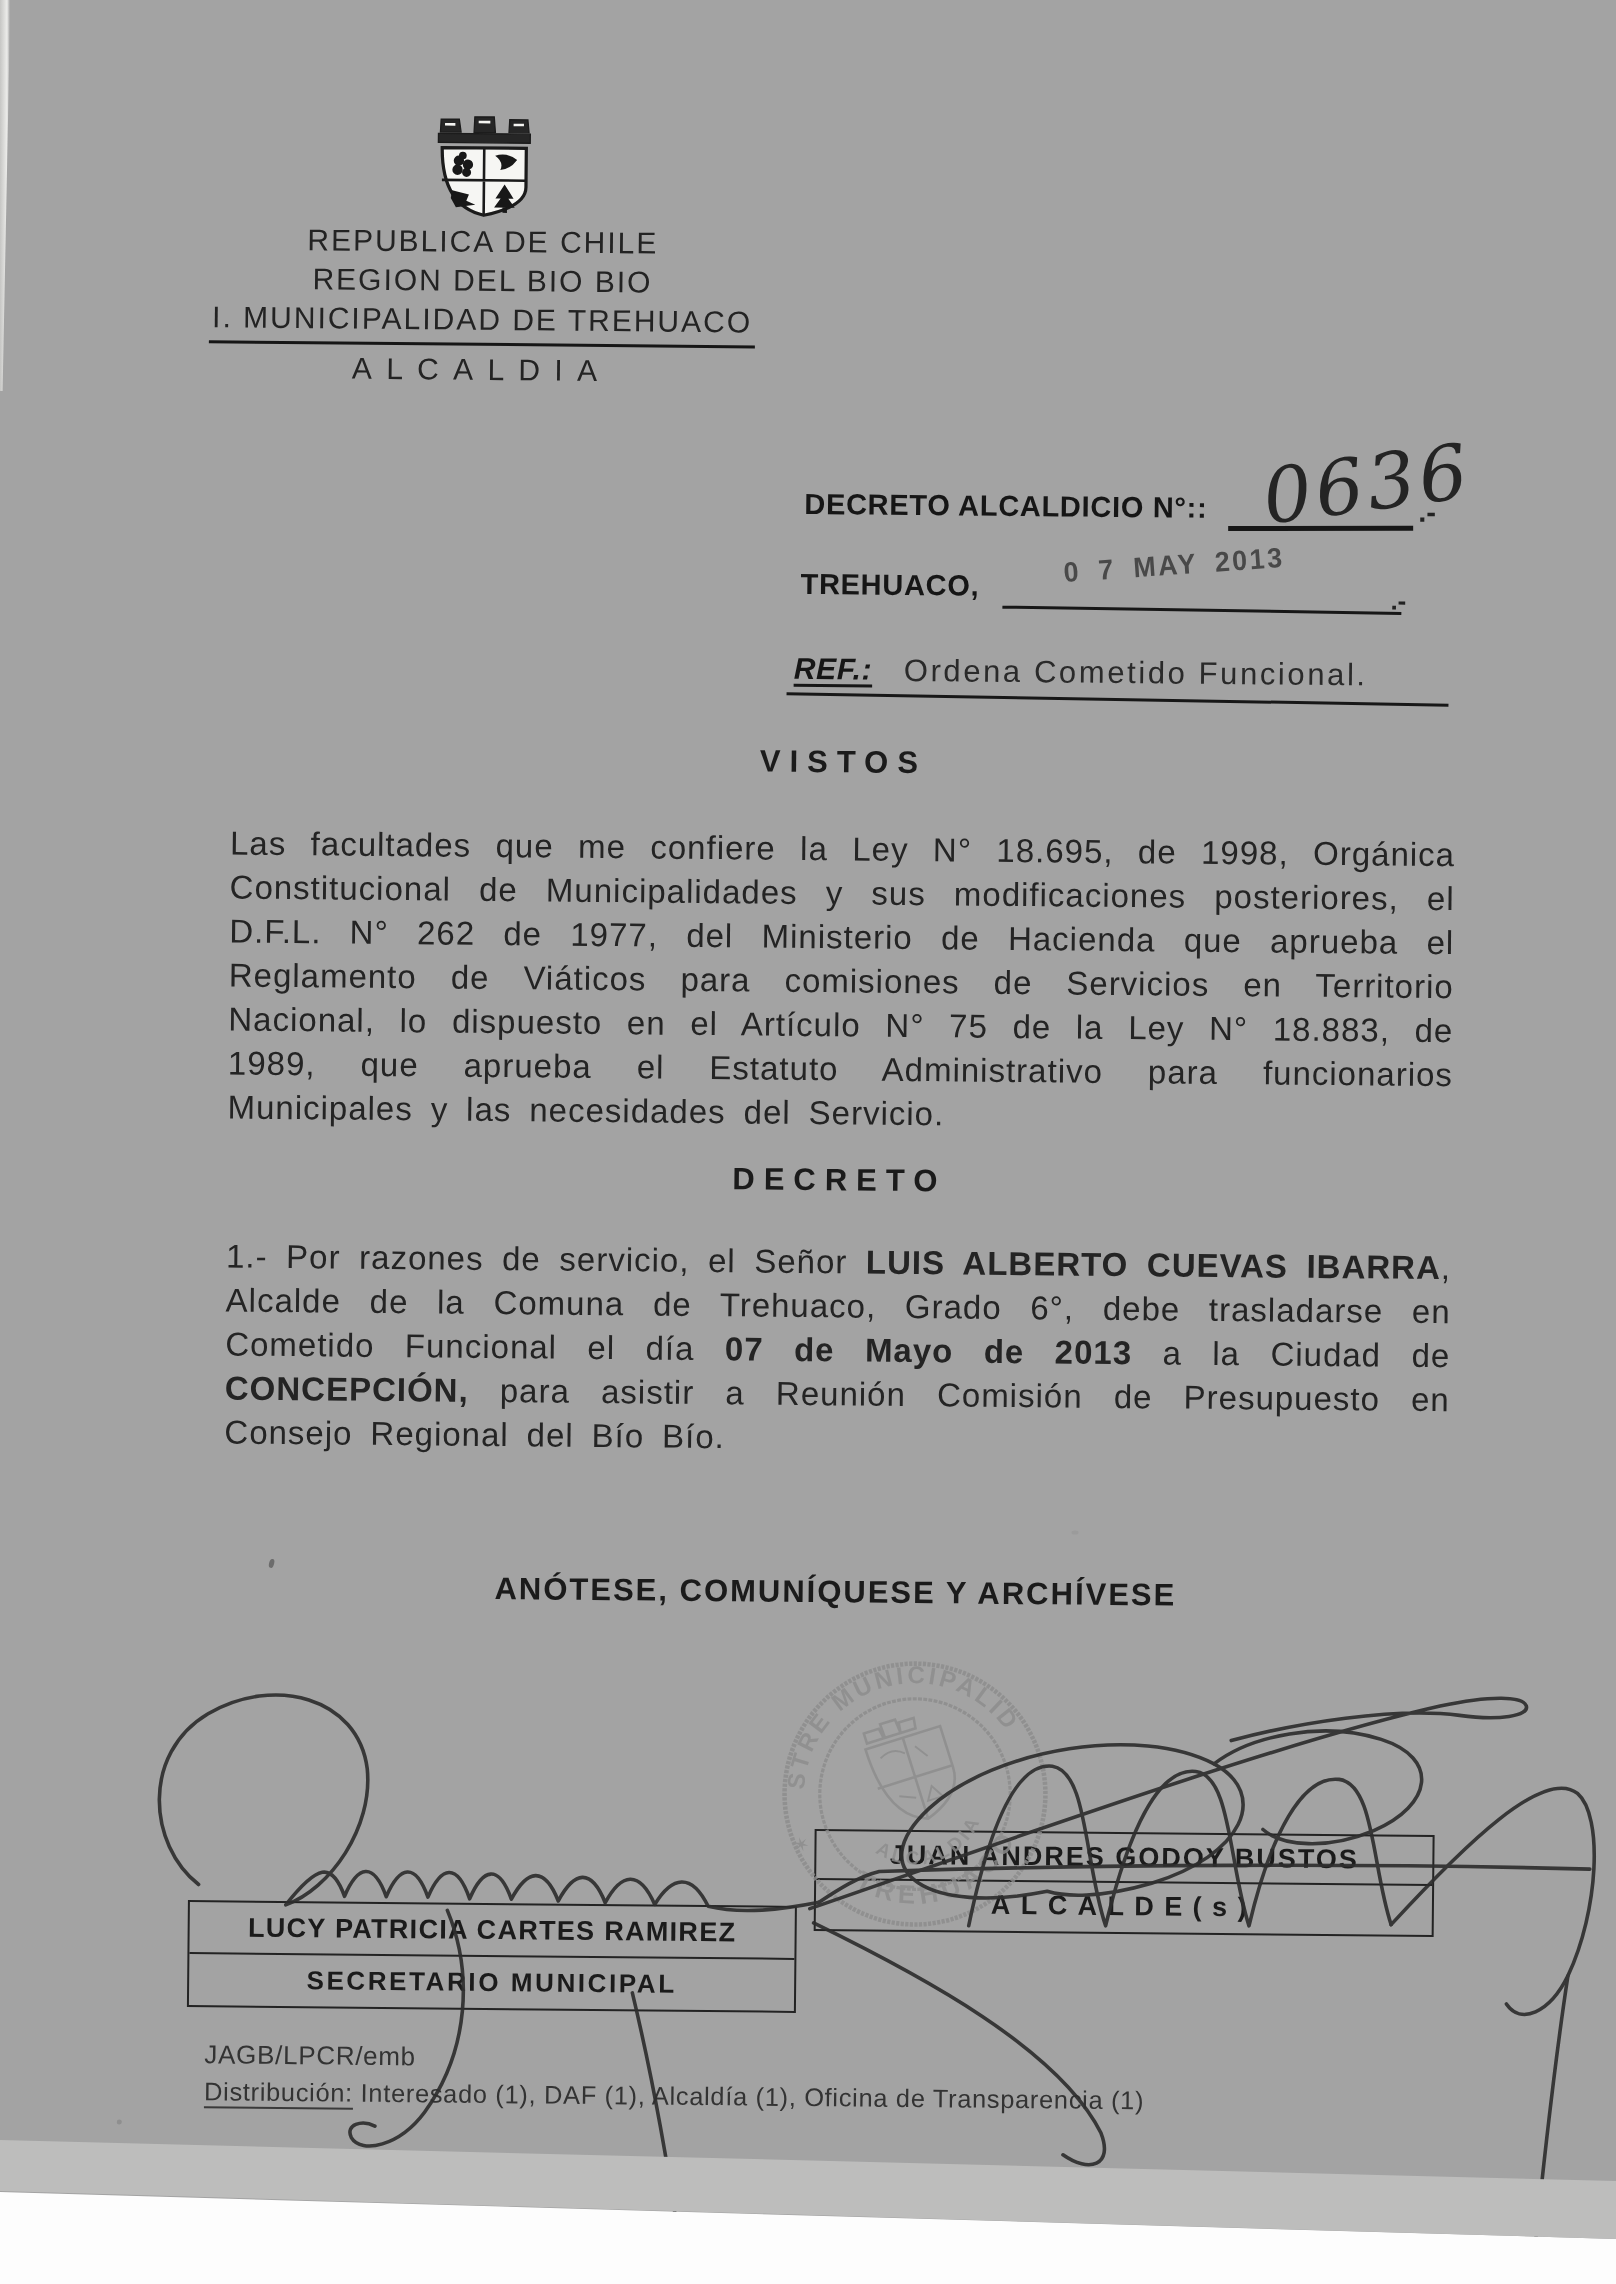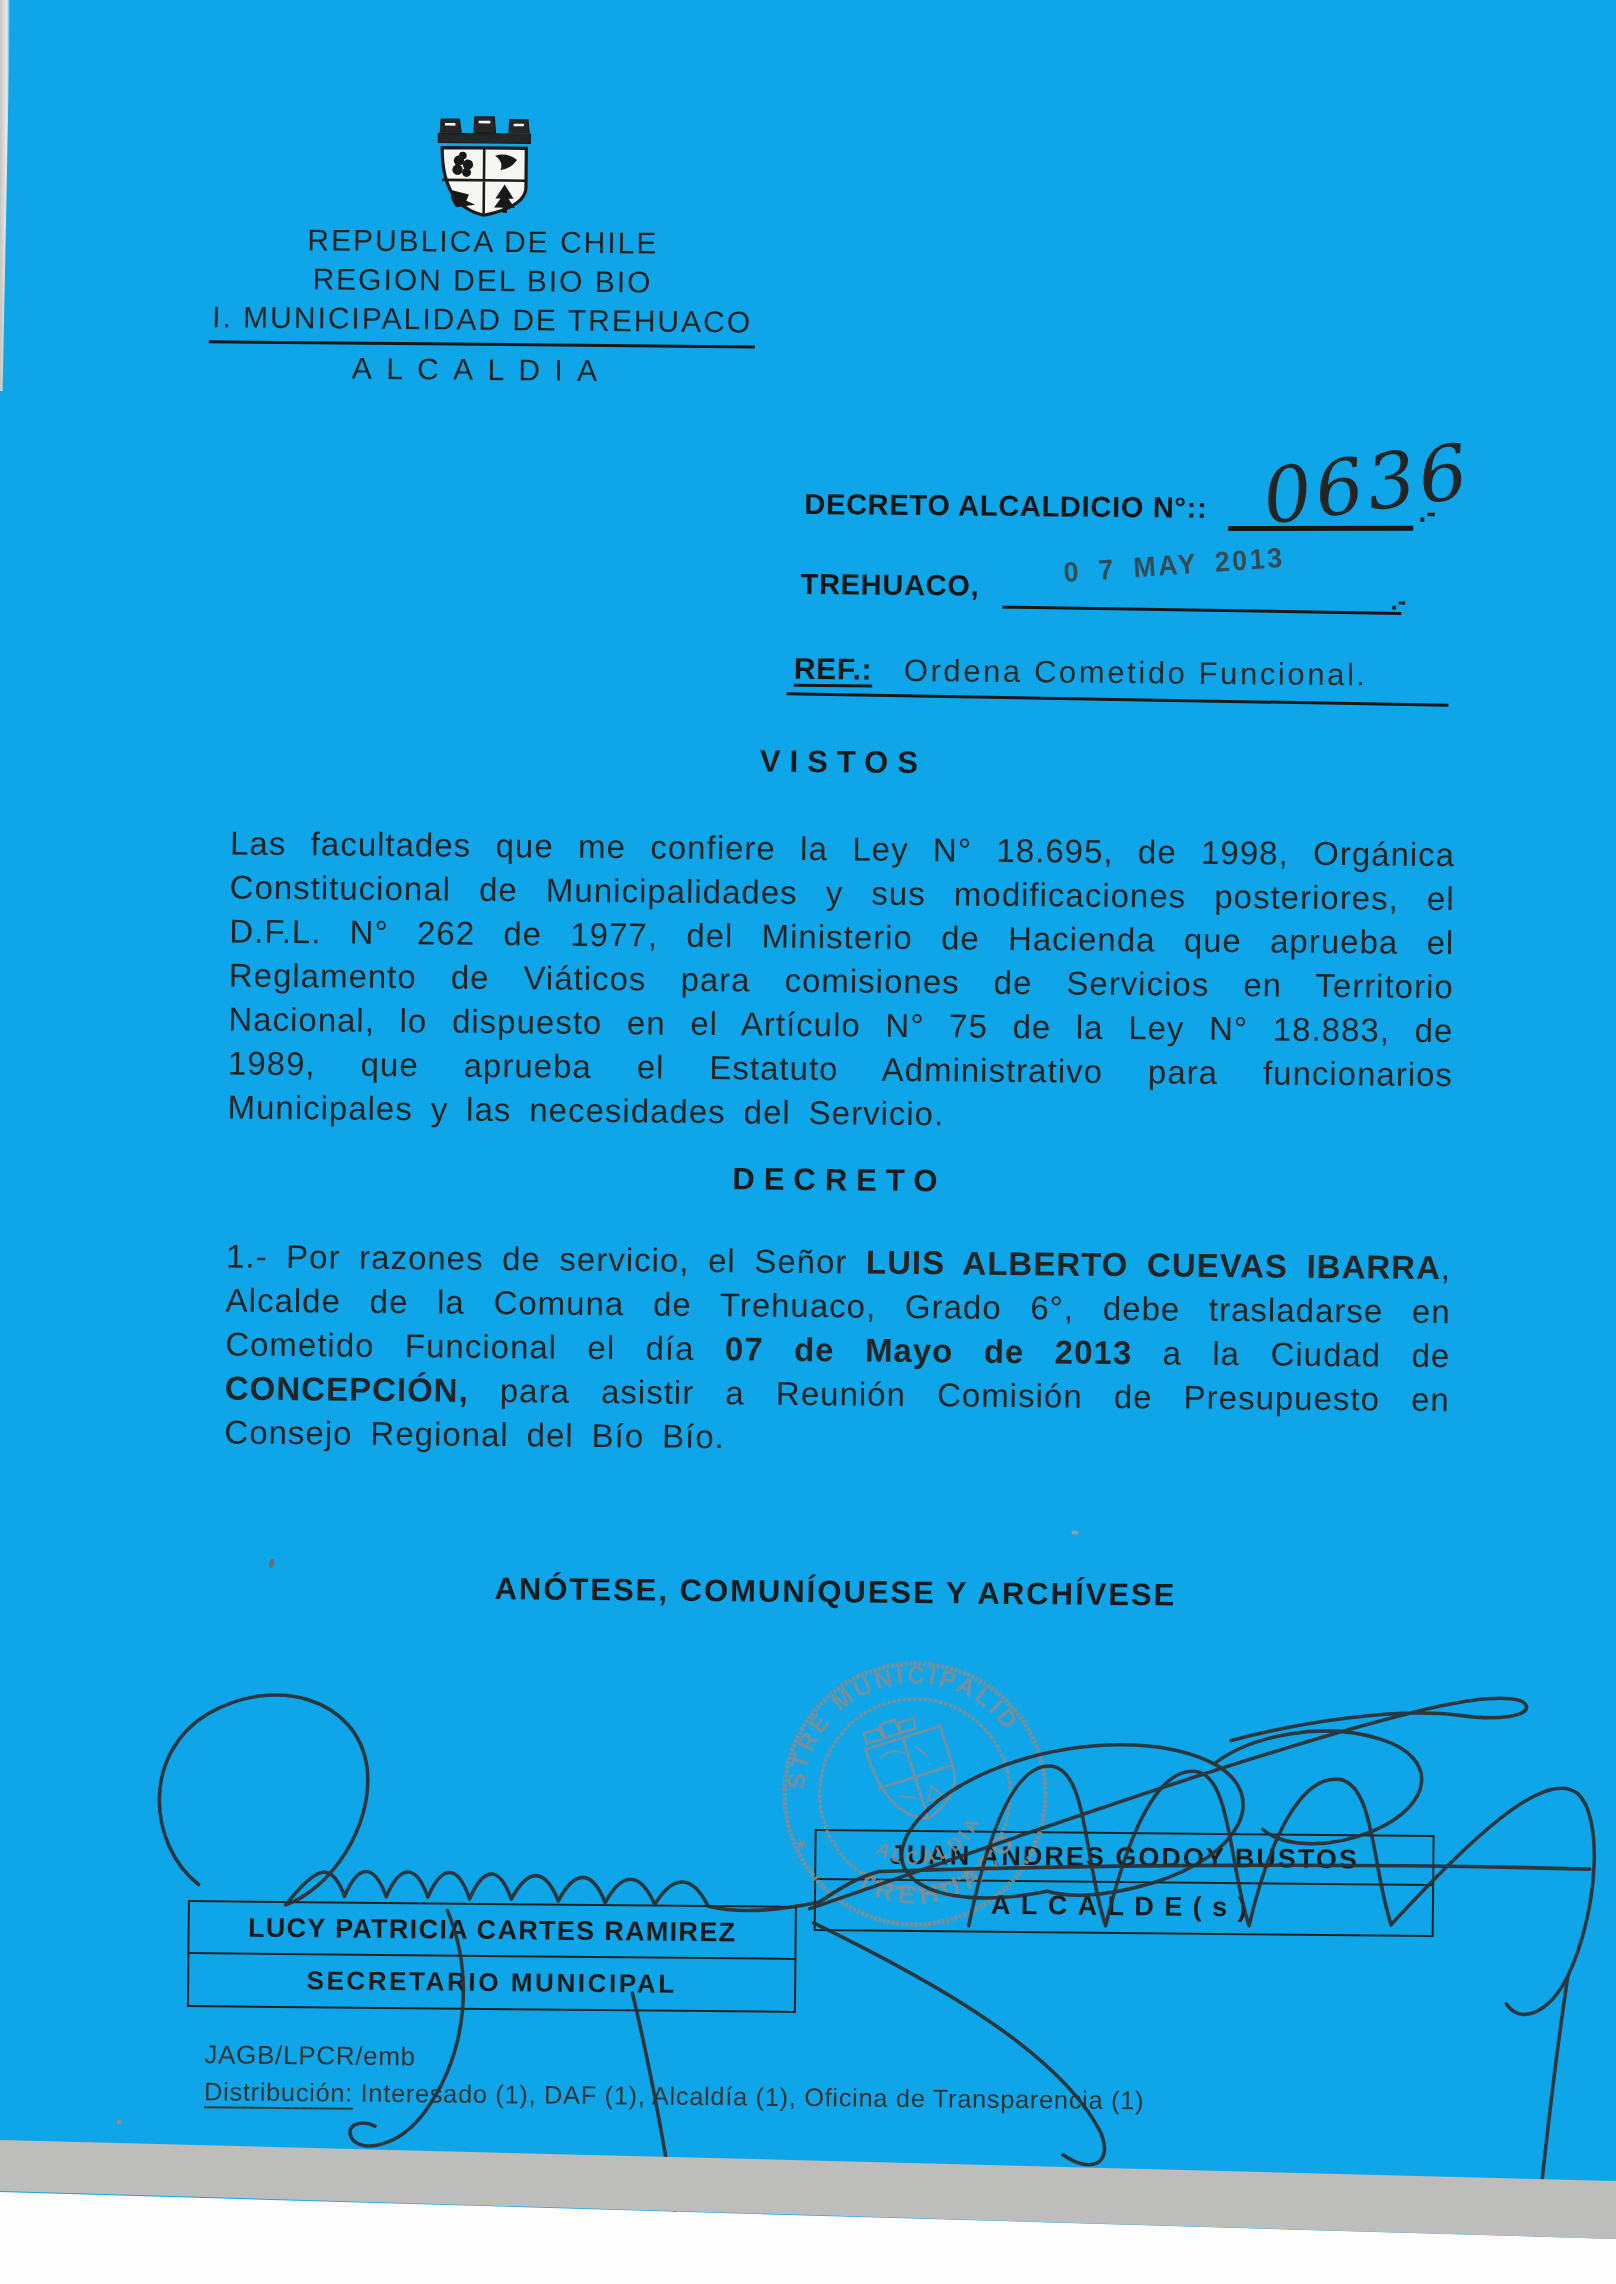--- a/index.html
+++ b/index.html
@@ -1,36 +1,36 @@
 <!DOCTYPE html>
 <html style="font-size:10.4px"><head>
 <meta charset="utf-8">
 <style>
   html,body{margin:0;padding:0;background:#ffffff;}
-  .scan{position:relative;width:1617px;height:2284px;background:#0ea5e9;overflow:hidden;
+  .scan{position:relative;width:1617px;height:2284px;background:#a3a3a3;overflow:hidden;
         font-family:"Liberation Sans",sans-serif;color:#1f1f1f;}
   .abs{position:absolute;}
   .sheet{position:absolute;left:0;top:0;width:1617px;height:2284px;
          transform:rotate(0.55deg);transform-origin:50% 42%;}
   
   .hdr{left:189px;top:111px;width:574px;text-align:center;}
   .hdr-line{font-size:30px;letter-spacing:2px;color:#232323;line-height:39px;}
   .hdr-muni{display:inline-block;border-bottom:3.9px solid #161616;padding:0 2.6px 3.9px 2.6px;}
   .hdr-alc{letter-spacing:14.3px;margin-top:3.9px;}
   
   .b{font-weight:bold;}
   .lbl{font-weight:bold;font-size:29px;letter-spacing:0.7px;color:#161616;white-space:nowrap;}
   .handnum{font-family:"DejaVu Serif",serif;font-style:italic;font-size:76px;
            color:#242424;transform:rotate(-8deg);letter-spacing:3.9px;white-space:nowrap;}
   .rule{background:#171717;}
   .datestamp{font-weight:bold;font-size:28px;color:#3d3d3d;letter-spacing:2.6px;word-spacing:7.8px;
              transform:rotate(-4.5deg) scaleX(.96);opacity:.88;white-space:nowrap;}
   .suffix{font-weight:bold;font-size:29px;color:#222;}
   .ref-val{font-size:31px;letter-spacing:2.6px;color:#2a2a2a;white-space:nowrap;}
-  .u-ref{text-decoration:underline;text-underline-offset:5.2px;text-decoration-thickness:2.6px;}
+  .u-ref{text-decoration:underline;text-underline-offset:5.2px;text-decoration-thickness:2.6px;font-style:italic;}
   
   .bodyblock{left:229px;width:1225px;font-size:33px;line-height:44px;letter-spacing:1px;
              word-spacing:7.8px;text-align:justify;color:#242424;}
   .heading{left:229px;width:1225px;text-align:center;font-weight:bold;font-size:31px;
            color:#1b1b1b;white-space:nowrap;}
   .ls-wide{letter-spacing:9px;}
   
   .stamp{left:773px;top:1643px;width:300px;height:300px;transform:rotate(-18deg);opacity:.82;}
   
   .namebox{border:2px solid #232323;background:transparent;}

